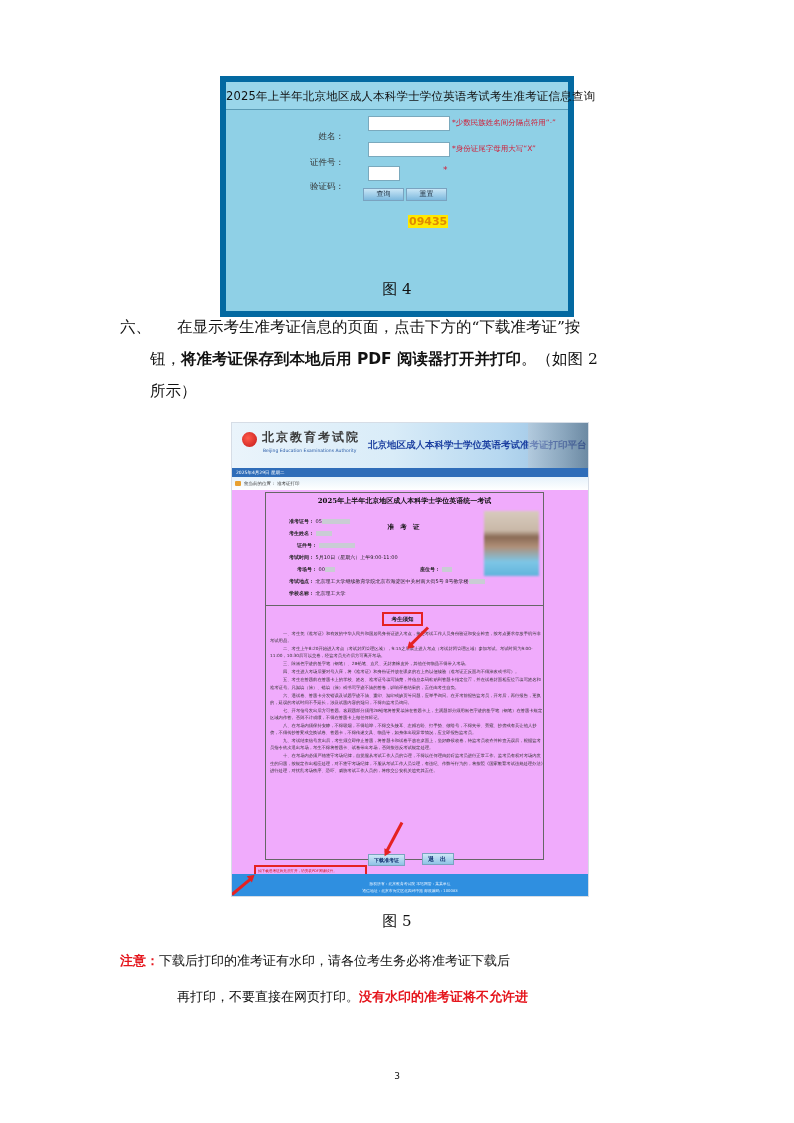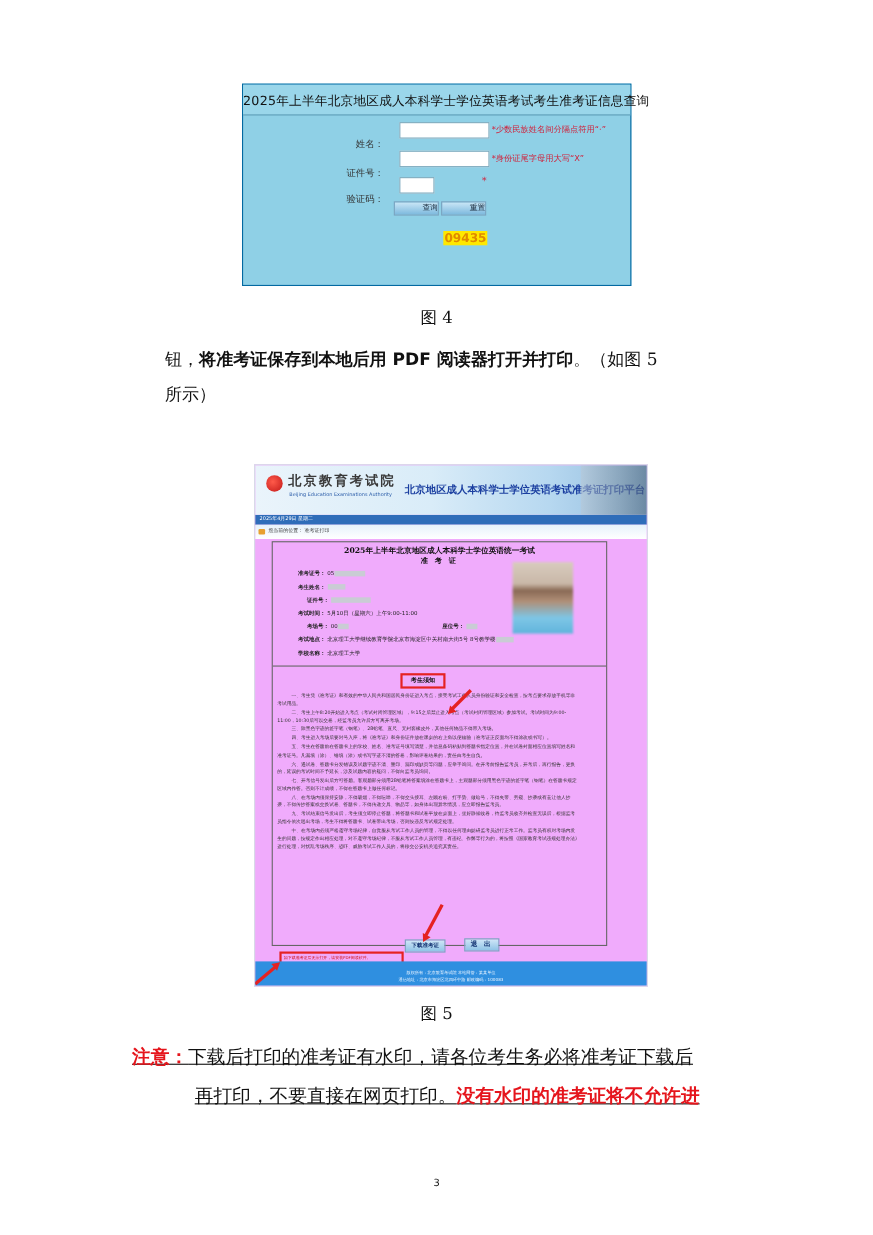--- a/index.html
+++ b/index.html
@@ -1,30 +1,30 @@
 <!DOCTYPE html>
 <html><head>
 <meta charset="utf-8">
 <style>
   * { box-sizing: border-box; margin: 0; padding: 0; }
   html, body { width: 794px; height: 1123px; background: #ffffff; overflow: hidden; }
   body { font-family: "DejaVu Serif", "Liberation Serif", serif; color: #111; position: relative; }
 
   
-  .fig4 { position: absolute; left: 220px; top: 76px; width: 354px; height: 184px; background: #8fd0e6; border: 1px solid #0369a1; }
+  .fig4 { position: absolute; left: 220px; top: 76px; width: 354px; height: 241px; background: #8fd0e6; border: 6px solid #0369a1; }
   .fig4-title { height: 28px; background: #9ad6ea; border-bottom: 1px solid #5a9bb5; font-family: "DejaVu Sans", sans-serif; font-size: 11.5px; color: #111; text-align: center; line-height: 28px; letter-spacing: 0.2px; white-space: nowrap; }
   .form-row { position: absolute; left: 0; width: 100%; height: 16px; font-family: "DejaVu Sans", sans-serif; }
   .form-label { position: absolute; right: 224px; top: 1px; font-size: 8.5px; color: #333; white-space: nowrap; margin-top: 14px; }
   .form-input { position: absolute; left: 142px; top: 0; width: 82px; height: 15px; background: #fff; border: 1px solid #7aa9bd; }
   .form-input.short { width: 32px; }
   .form-hint { position: absolute; left: 226px; top: 2px; font-size: 7.5px; color: #d0203a; white-space: nowrap; }
   .captcha { position: absolute; left: 182px; top: 1px; background: #ffe800; color: #e08a00; font-size: 11px; font-weight: bold; padding: 0 1px; line-height: 13px; margin-top: 48px; }
   .captcha-star { position: absolute; left: 217px; top: -1px; font-size: 9px; color: #d0203a; }
   .btn-row { position: absolute; top: 106px; left: 137px; display: flex; gap: 2px; }
-  .fig4-btn { width: 41px; height: 13px; font-family: "DejaVu Sans", sans-serif; font-size: 7px; color: #234; background: linear-gradient(#c9e6f6, #7db9de); border: 1px solid #7aa3c0; text-align: right; line-height: 11px; }
+  .fig4-btn { width: 41px; height: 13px; font-family: "DejaVu Sans", sans-serif; font-size: 7px; color: #234; background: linear-gradient(#c9e6f6, #7db9de); border: 1px solid #7aa3c0; text-align: center; line-height: 11px; }
 
   .caption { position: absolute; width: 100%; text-align: center; font-size: 15px; font-family: "DejaVu Serif", serif; }
 
   
   .para { position: absolute; font-size: 15.5px; line-height: 32px; }
   .step6 { left: 120px; top: 311px; width: 560px; }
   .step6 .num { display: inline-block; width: 57px; }
   .step6 .l2 { padding-left: 30px; }
   .bold { font-weight: bold; font-family: "DejaVu Sans", sans-serif; }
   .red { color: #e5151c; font-weight: bold; font-family: "DejaVu Sans", sans-serif; }
@@ -33,39 +33,39 @@
   .fig5 { position: absolute; left: 231px; top: 422px; width: 358px; height: 475px; background: #f0abfc; border: 1px solid #d6dde6; overflow: hidden; font-family: "DejaVu Sans", sans-serif; }
   .f5-banner { height: 45px; background: linear-gradient(90deg, #eaf4fb 0%, #d9ecf8 45%, #b7d8f0 75%, #8fbadd 100%); position: relative; }
   .f5-logo { position: absolute; left: 10px; top: 9px; width: 15px; height: 15px; border-radius: 50%; background: radial-gradient(circle at 40% 40%, #ff5a4a, #c21818); }
   .f5-org { position: absolute; left: 30px; top: 6px; font-family: "DejaVu Serif", serif; font-size: 12px; font-weight: bold; color: #3a3a3a; letter-spacing: 2px; white-space: nowrap; }
   .f5-org-en { position: absolute; left: 31px; top: 25px; font-size: 4.5px; color: #2a5ca8; white-space: nowrap; }
   .f5-platform { position: absolute; left: 136px; top: 16px; font-size: 9.5px; color: #1b3fa0; font-weight: bold; white-space: nowrap; }
   .f5-bldg { position: absolute; right: 0; top: 0; width: 60px; height: 45px; background: linear-gradient(90deg, #b9c7d4, #7d8f9f 60%, #4f6274); opacity: 0.55; }
   .f5-datebar { height: 9px; background: #2f6db9; font-size: 4.5px; color: #fff; line-height: 9px; padding-left: 4px; }
   .f5-crumb { height: 13px; background: linear-gradient(#e6f2fb, #fff); font-size: 4.5px; color: #333; line-height: 13px; padding-left: 12px; position: relative; }
   .f5-crumb-icon { position: absolute; left: 3px; top: 4px; width: 6px; height: 5px; background: #e8a030; border-radius: 1px; }
-  .f5-card { position: absolute; left: 15px; top: 69px; width: 305px; height: 368px; border: 1px solid #666; }
+  .f5-card { position: absolute; left: 33px; top: 69px; width: 279px; height: 368px; border: 1px solid #666; }
   .f5-card-title { text-align: center; font-family: "DejaVu Serif", serif; font-size: 7px; font-weight: bold; margin-top: 3px; white-space: nowrap; }
-  .f5-card-sub { text-align: center; font-family: "DejaVu Serif", serif; font-size: 6.5px; font-weight: bold; letter-spacing: 2px; }
+  .f5-card-sub { text-align: center; font-family: "DejaVu Serif", serif; font-size: 6.5px; font-weight: bold; letter-spacing: 2px; margin-top: 17px; }
   .f5-field { position: absolute; font-size: 5px; white-space: nowrap; color: #222; }
   .f5-field b { font-family: "DejaVu Serif", serif; }
   .blur { display: inline-block; height: 5px; background: #c9ccd4; vertical-align: middle; filter: blur(0.6px); }
   .f5-photo { position: absolute; left: 218px; top: 18px; width: 55px; height: 65px; background: linear-gradient(#d8cbbe 0%, #c9b8a8 30%, #8a6a55 40%, #b08f78 55%, #7ec6e6 78%, #61b4dc 100%); filter: blur(1px); }
   .f5-divider { position: absolute; left: 0; top: 112px; width: 100%; border-top: 1px solid #666; }
   .f5-notice-h { position: absolute; left: 116px; top: 119px; width: 41px; height: 14px; border: 2px solid #e52222; font-family: "DejaVu Serif", serif; font-size: 5.5px; font-weight: bold; text-align: center; line-height: 10px; }
   .f5-rules { position: absolute; left: 4px; top: 137px; width: 275px; font-size: 4.3px; line-height: 7.2px; color: #333; }
   .f5-rules p { text-indent: 13px; margin-bottom: 0.8px; }
   .f5-warn { position: absolute; left: 22px; top: 442px; width: 113px; height: 12px; border: 2px solid #e52222; font-size: 3.6px; color: #d01010; line-height: 8px; padding-left: 2px; white-space: nowrap; }
   .f5-btn-dl { position: absolute; left: 136px; top: 431px; width: 37px; height: 12px; background: linear-gradient(#cfe6f7, #8fc3e6); border: 1px solid #7aa3c0; font-size: 5px; font-weight: bold; color: #103070; text-align: center; line-height: 10px; }
   .f5-btn-exit { position: absolute; left: 190px; top: 430px; width: 32px; height: 12px; background: linear-gradient(#cfe6f7, #8fc3e6); border: 1px solid #7aa3c0; font-size: 6px; font-weight: bold; color: #103070; text-align: center; line-height: 10px; letter-spacing: 2px; }
   .f5-footer { position: absolute; left: 0; top: 451px; width: 100%; height: 24px; background: #2f8fe0; color: #e6f2ff; font-size: 3.8px; text-align: center; padding-top: 6px; line-height: 7px; }
   .arrow { position: absolute; height: 3px; background: #e52222; transform-origin: 0 50%; }
   .arrow::after { content: ""; position: absolute; right: -4px; top: -3px; border-left: 7px solid #e52222; border-top: 4.5px solid transparent; border-bottom: 4.5px solid transparent; }
 
-  .notice { position: absolute; left: 120px; top: 943px; width: 570px; font-size: 17px; line-height: 36px; text-decoration: underline; }
+  .notice { position: absolute; left: 120px; top: 943px; width: 570px; font-size: 13px; line-height: 36px; }
   .notice .l2 { padding-left: 57px; }
   .page-num { position: absolute; left: 0; top: 1071px; width: 100%; text-align: center; font-size: 9px; font-family: "DejaVu Sans", sans-serif; }
 </style>
 </head>
 <body>
 
 <div class="fig4">
   <div class="fig4-title">2025年上半年北京地区成人本科学士学位英语考试考生准考证信息查询</div>
 
   <div class="form-row" style="top:34px">
@@ -89,22 +89,25 @@
 
   <div class="btn-row">
     <div class="fig4-btn">查询</div>
     <div class="fig4-btn">重置</div>
   </div>
 </div>
 
 <div class="caption" style="top:280px">图 4</div>
 
 <div class="para step6">
+  <div>
+    <span class="num">六、</span><span>在显示考生准考证信息的页面，点击下方的“下载准考证”按</span>
+  </div>
   <div class="l2">
-    <span>钮，</span><span class="bold">将准考证保存到本地后用 PDF 阅读器打开并打印</span><span>。（如图 5</span>
+    <span>钮，</span><span class="bold">将准考证保存到本地后用 PDF 阅读器打开并打印</span><span>。（如图 2</span>
   </div>
   <div class="l2">所示）</div>
 </div>
 
 <div class="fig5">
   <div class="f5-banner">
     <div class="f5-logo"></div>
     <div class="f5-org">北京教育考试院</div>
     <div class="f5-org-en">Beijing Education Examinations Authority</div>
     <div class="f5-platform">北京地区成人本科学士学位英语考试准考证打印平台</div>

